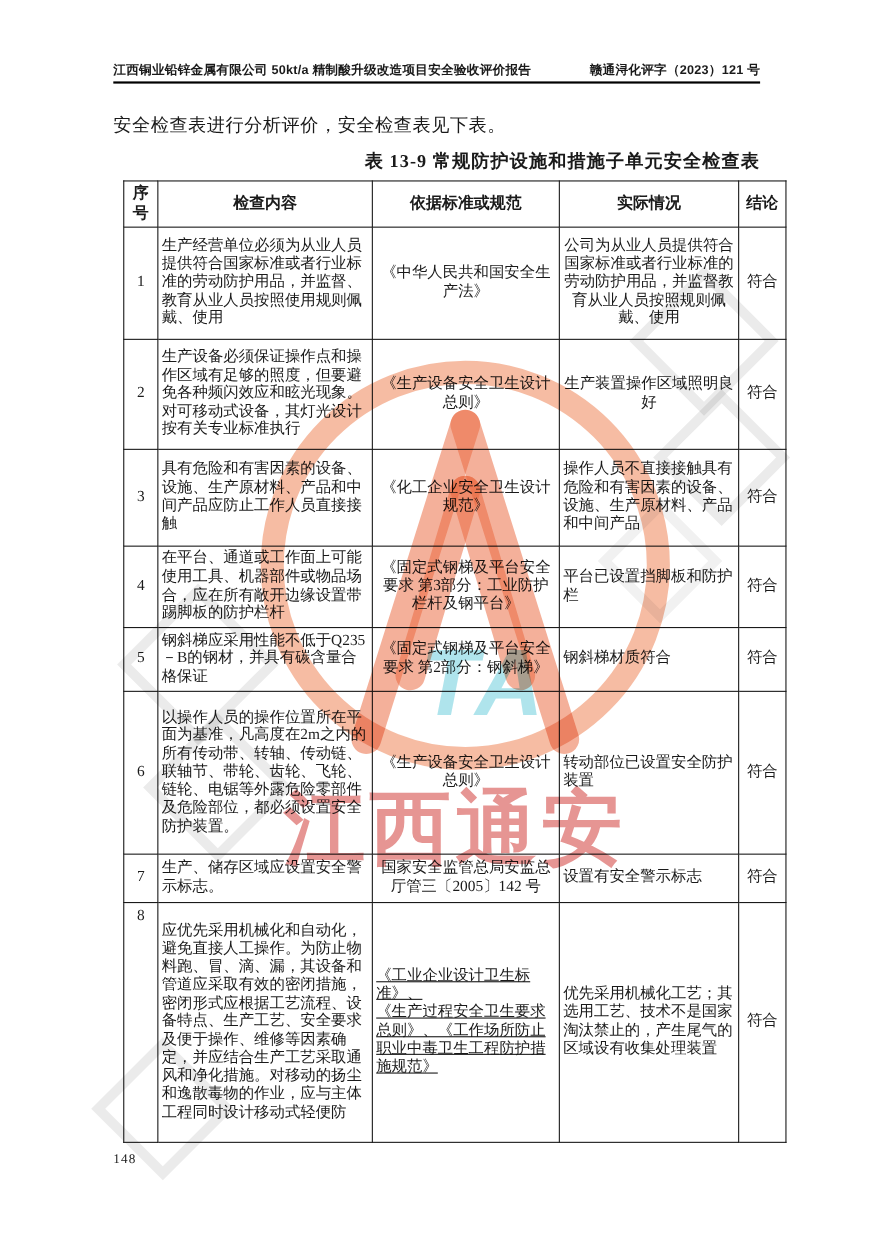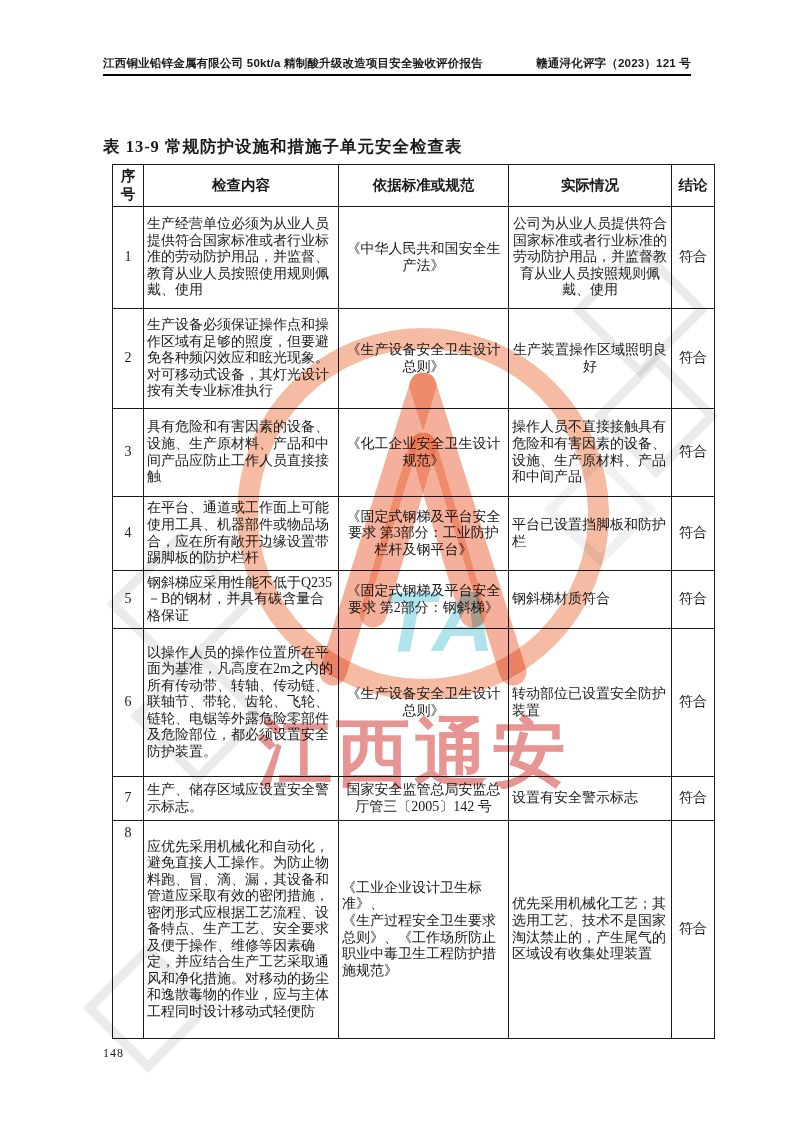--- a/index.html
+++ b/index.html
@@ -20,40 +20,40 @@
   }
   .doc-header .hr-right { white-space:nowrap; }
 
   
   .intro {
     position:absolute; left:103px; top:103px; width:588px;
     font-size:16.5px; letter-spacing:0.5px;
   }
   .table-title {
     position:absolute; left:103px; top:136px; width:588px;
-    text-align:left; font-size:16.5px; font-weight:bold; letter-spacing:1px;
+    text-align:right; font-size:16.5px; font-weight:bold; letter-spacing:1px;
   }
 
   
   table.check {
     position:absolute; left:112px; top:164px; width:602px;
     border-collapse:collapse; table-layout:fixed;
     font-size:14px; line-height:1.18;
   }
   table.check th, table.check td {
     border:1.5px solid #1a1a1a; vertical-align:middle;
     padding:2px 3px; overflow:hidden;
   }
   table.check th {
     font-size:14.5px; font-weight:bold; text-align:center; padding:3px 1px;
   }
   td.no  { text-align:center; }
   td.l   { text-align:left; padding-left:5px; padding-right:3px;margin-left:19px; }
   td.c   { text-align:center; }
-  td.pre { white-space:pre-line; }
+  td.pre { white-space:pre-line;text-decoration:underline; }
   td.concl { text-align:center; }
 
   
   .page-number {
     position:absolute; left:103px; top:1046px; width:588px;
     text-align:left; font-size:12px; letter-spacing:1px;
   }
 
   
   .wm { position:absolute; pointer-events:none; }
@@ -91,20 +91,21 @@
 </head>
 <body>
 
 <div class="page">
 
   <div class="doc-header">
     <span class="hr-left">江西铜业铅锌金属有限公司 50kt/a 精制酸升级改造项目安全验收评价报告</span>
     <span class="hr-right">赣通浔化评字（2023）121 号</span>
   </div>
 
+  <p class="intro">安全检查表进行分析评价，安全检查表见下表。</p>
 
   <div class="table-title">表 13-9  常规防护设施和措施子单元安全检查表</div>
 
   <table class="check">
     <colgroup>
       <col style="width:31px">
         <col style="width:195px">
         <col style="width:170px">
         <col style="width:163px">
         <col style="width:43px">

